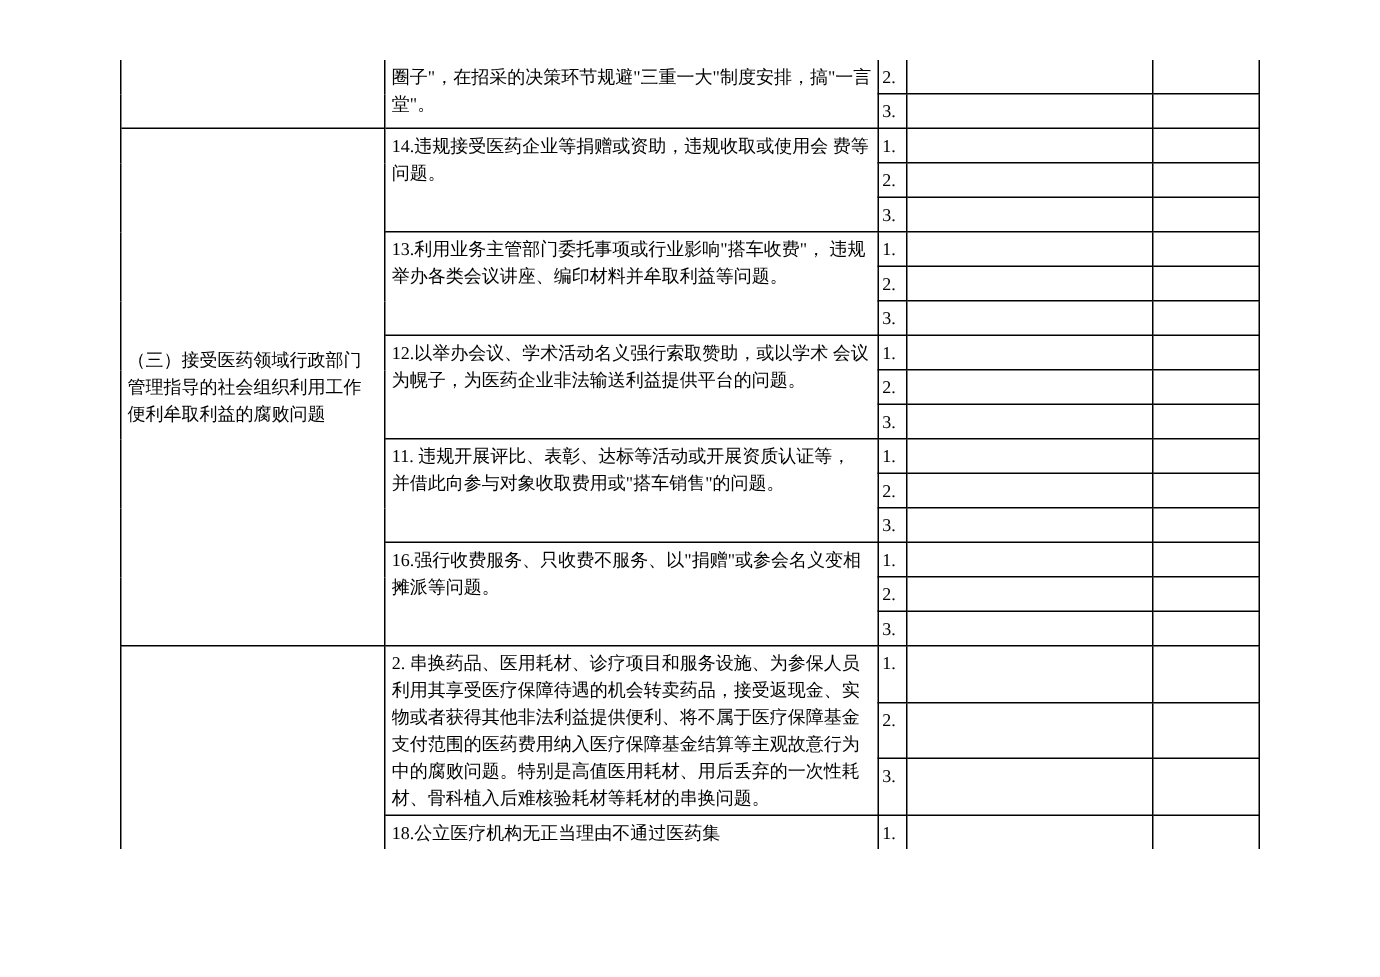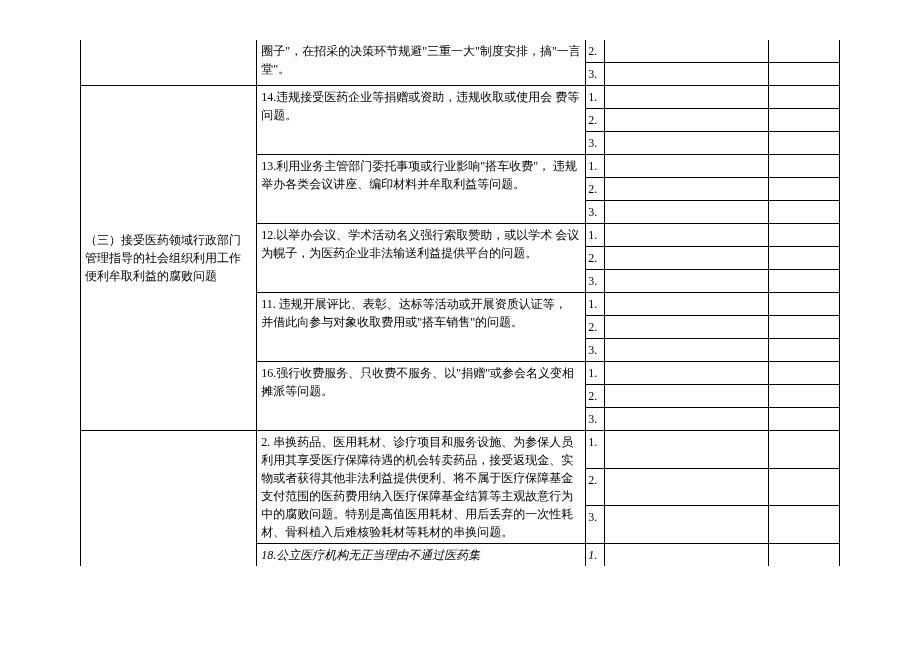--- a/index.html
+++ b/index.html
@@ -21,21 +21,21 @@
       vertical-align: top;
       font-size: 12px;
       line-height: 1.5;
     }
     .col1 { width: 150px; vertical-align: middle; }
     .col2 { width: 280px; vertical-align: top; }
     .col3 { width: 16px; text-align: left; padding: 2px; }
     .col4 { width: 140px; }
     .col5 { width: 60px; }
     .no-top { border-top: none; }
-    .no-bottom { border-bottom: none; font-style: italic; }
+    .no-bottom { border-bottom: none; }
   </style>
 </head>
 <body>
 
 <table>
 
   <tbody>
       <tr>
     <td class="col1 no-top no-bottom" rowspan="2"></td>
     <td class="col2 no-top" rowspan="2">圈子"，在招采的决策环节规避"三重一大"制度安排，搞"一言堂"。</td>

